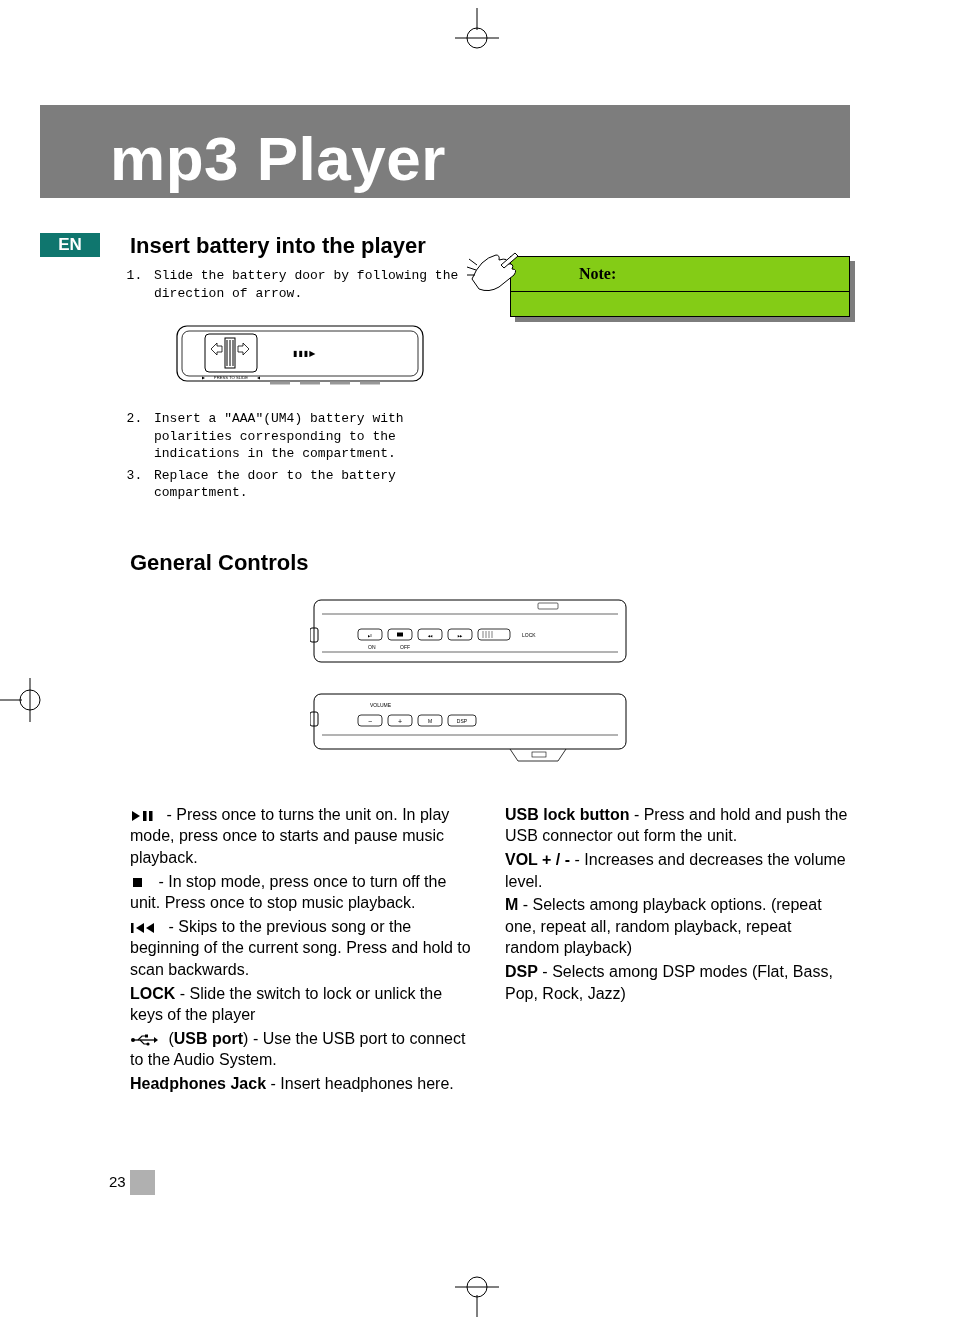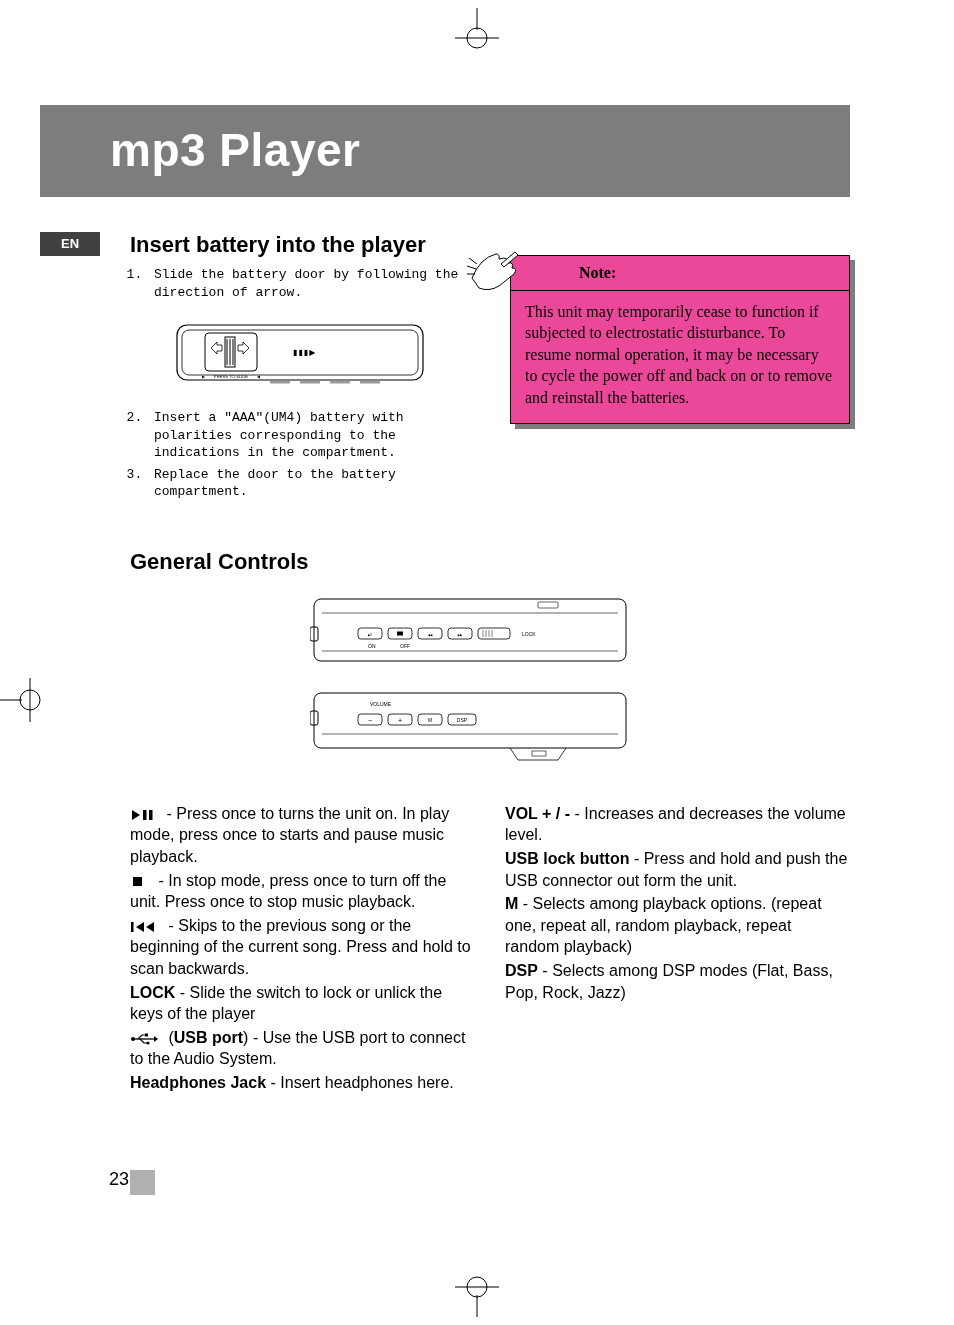--- a/index.html
+++ b/index.html
@@ -25,39 +25,39 @@
   .page {
     position: absolute;
     left: 40px;
     top: 105px;
     width: 810px;
   }
   .title-bar {
     background: #7d7d7d;
     color: #fff;
     font-weight: 900;
-    font-size: 46px;
-    padding: 18px 25px 20px 70px;
+    font-size: 62px;
+    padding: 18px 25px 4px 70px;
     letter-spacing: 0.5px;
     font-family: "Frutiger Black", Arial Black, Arial, sans-serif;
   }
   .content {
     position: relative;
     margin-top: 35px;
   }
   .lang-badge {
     position: absolute;
     left: 0;
     top: 0;
     width: 60px;
     height: 24px;
-    background: #404040;
+    background: #0f766e;
     color: #fff;
     font-weight: 700;
-    font-size: 13px;
+    font-size: 17px;
     text-align: center;
     line-height: 24px;
   }
   .two-col {
     display: flex;
     gap: 22px;
   }
   .col {
     flex: 1 1 0;
   }
@@ -74,21 +74,21 @@
     line-height: 1.35;
     padding-left: 20px;
     font-family: Liberation Mono, monospace;
   }
   ol.steps li { margin-bottom: 4px; padding-left: 4px;}
   ol.steps li > span { display:block; margin-left:0; }
   .battery-illus { margin: 15px auto 15px 45px; }
   .note-box {
     position: relative;
     border: 1px solid #000;
-    background: #ec4899;
+    background: #84cc16;
     box-shadow: 5px 5px 0 #7d7d7d;
     padding: 10px 14px 14px 14px;
     font-family: "Tekton", "Comic Sans MS", cursive;
     font-size: 16px;
     line-height: 1.35;
     margin-top: 23px;
   }
   .note-title-bar {
     border-bottom: 1px solid #000;
     margin: -10px -14px 10px -14px;
@@ -110,21 +110,21 @@
     line-height: 1.35;
     justify-content: flex-end;
   }
   .controls-cols .col p { margin-bottom: 2px; }
   .ctrl-icon { display:inline-block; vertical-align:middle; margin-right:6px; }
   .bold { font-weight: 700; }
   .page-num {
     position: absolute;
     left: 109px;
     bottom: 135px;
-    font-size: 18px;
+    font-size: 15px;
   }
   .page-num-box {
     position:absolute;
     left: 130px;
     bottom: 130px;
     width: 25px;
     height: 25px;
     background:#b0b0b0;
   }
   .crop-bottom {
@@ -209,21 +209,20 @@
       <div class="col" style="flex:0.95">
         <div class="note-box">
           <svg class="note-hand" width="55" height="45" viewBox="0 0 55 45">
             <path d="M5 30 q8 -20 24 -24 q4 0 3 5 q10 -3 8 4 q8 -1 5 5 q6 0 2 6 l-15 12 q-10 6 -20 2 z" fill="#fff" stroke="#000" stroke-width="1"></path>
             <line x1="2" y1="10" x2="10" y2="16" stroke="#000"></line>
             <line x1="0" y1="18" x2="9" y2="21" stroke="#000"></line>
             <line x1="0" y1="26" x2="8" y2="26" stroke="#000"></line>
             <path d="M34 16 l14 -12 l3 3 l-14 12 z" fill="#fff" stroke="#000"></path>
           </svg>
           <div class="note-title-bar"><span>Note:</span></div>
-          <div>This unit may temporarily cease to function if subjected to electrostatic disturbance. To resume normal operation, it may be necessary to cycle the power off and back on or to remove and reinstall the batteries.</div>
         </div>
       </div>
     </div>
 
     <div class="gc-section left-indent">
       <h2 class="section">General Controls</h2>
 
       
       <svg class="gc-illus" width="320" height="75" viewBox="0 0 320 75">
         <rect x="4" y="4" width="312" height="62" rx="7" fill="none" stroke="#000"></rect>
@@ -312,22 +311,22 @@
               <polygon points="24,3 24,9 28,6" fill="#000"></polygon>
             </svg>
           <span>  (</span><span class="bold">USB port</span><span>) - Use the USB port to connect to the Audio System.</span>
         </p>
         <p>
           <span class="bold">Headphones Jack</span><span> - Insert headphones here.</span>
         </p>
       </div>
 
       <div class="col">
+        <p><span class="bold">USB lock button</span><span> - Press and hold and push the USB connector out form the unit.</span></p>
         <p><span class="bold">VOL + / -</span><span>  - Increases and decreases the volume level.</span></p>
-        <p><span class="bold">USB lock button</span><span> - Press and hold and push the USB connector out form the unit.</span></p>
         <p><span class="bold">M</span><span> - Selects among playback options. (repeat one, repeat all, random playback, repeat random playback)</span></p>
         <p><span class="bold">DSP</span><span> - Selects among DSP modes (Flat, Bass, Pop, Rock, Jazz)</span></p>
       </div>
     </div>
 
   </div>
 </div>
 
 <div class="page-num-box"></div>
 <div class="page-num">23</div>

